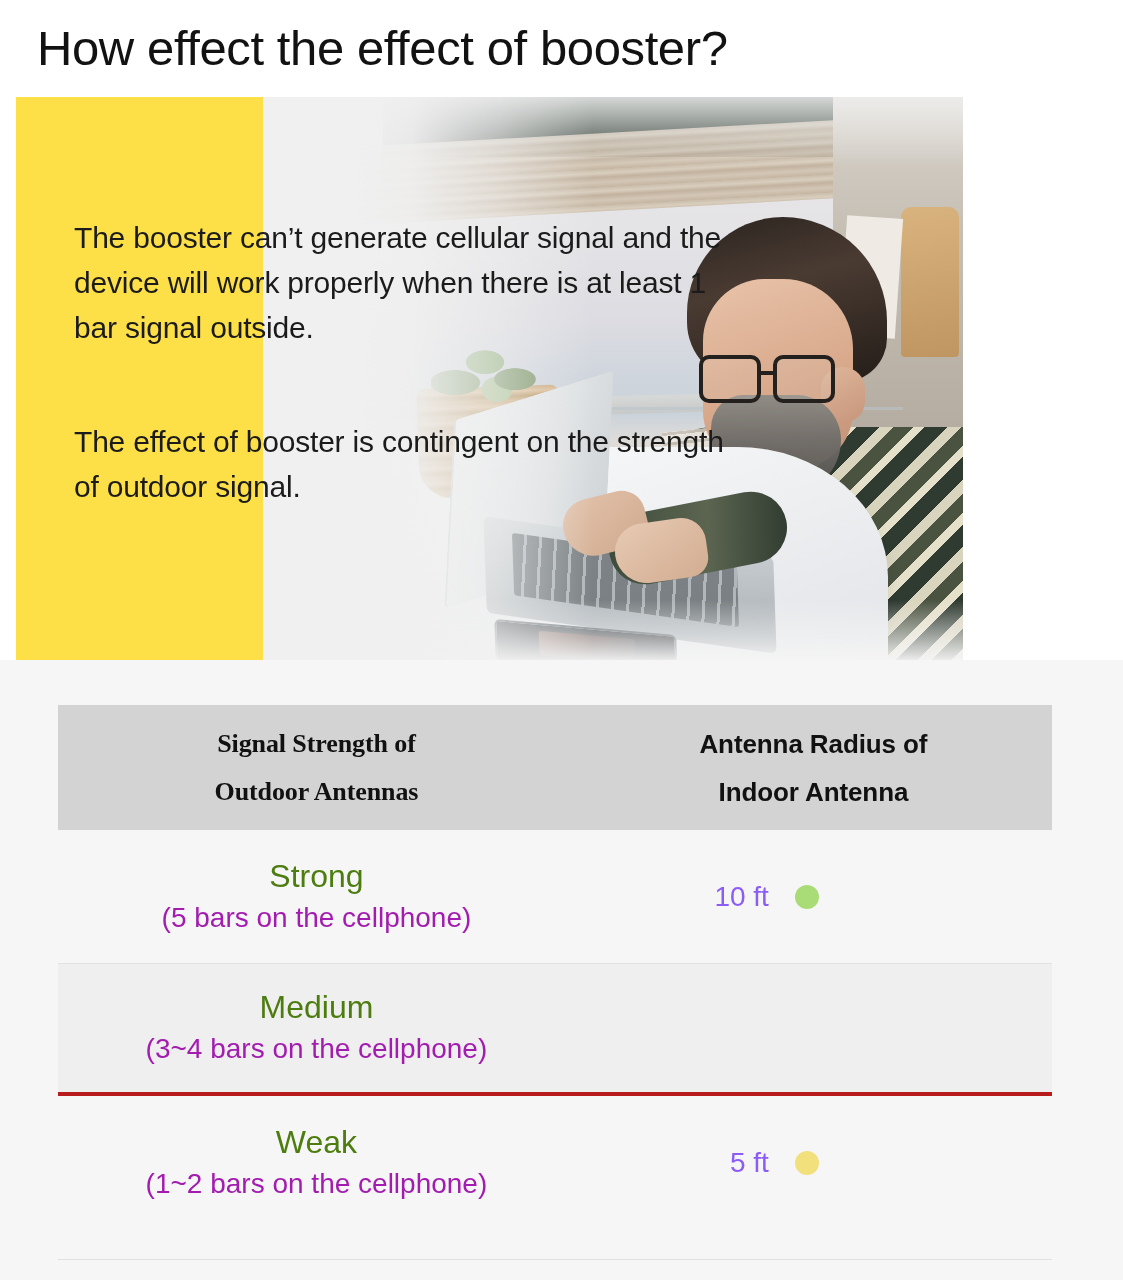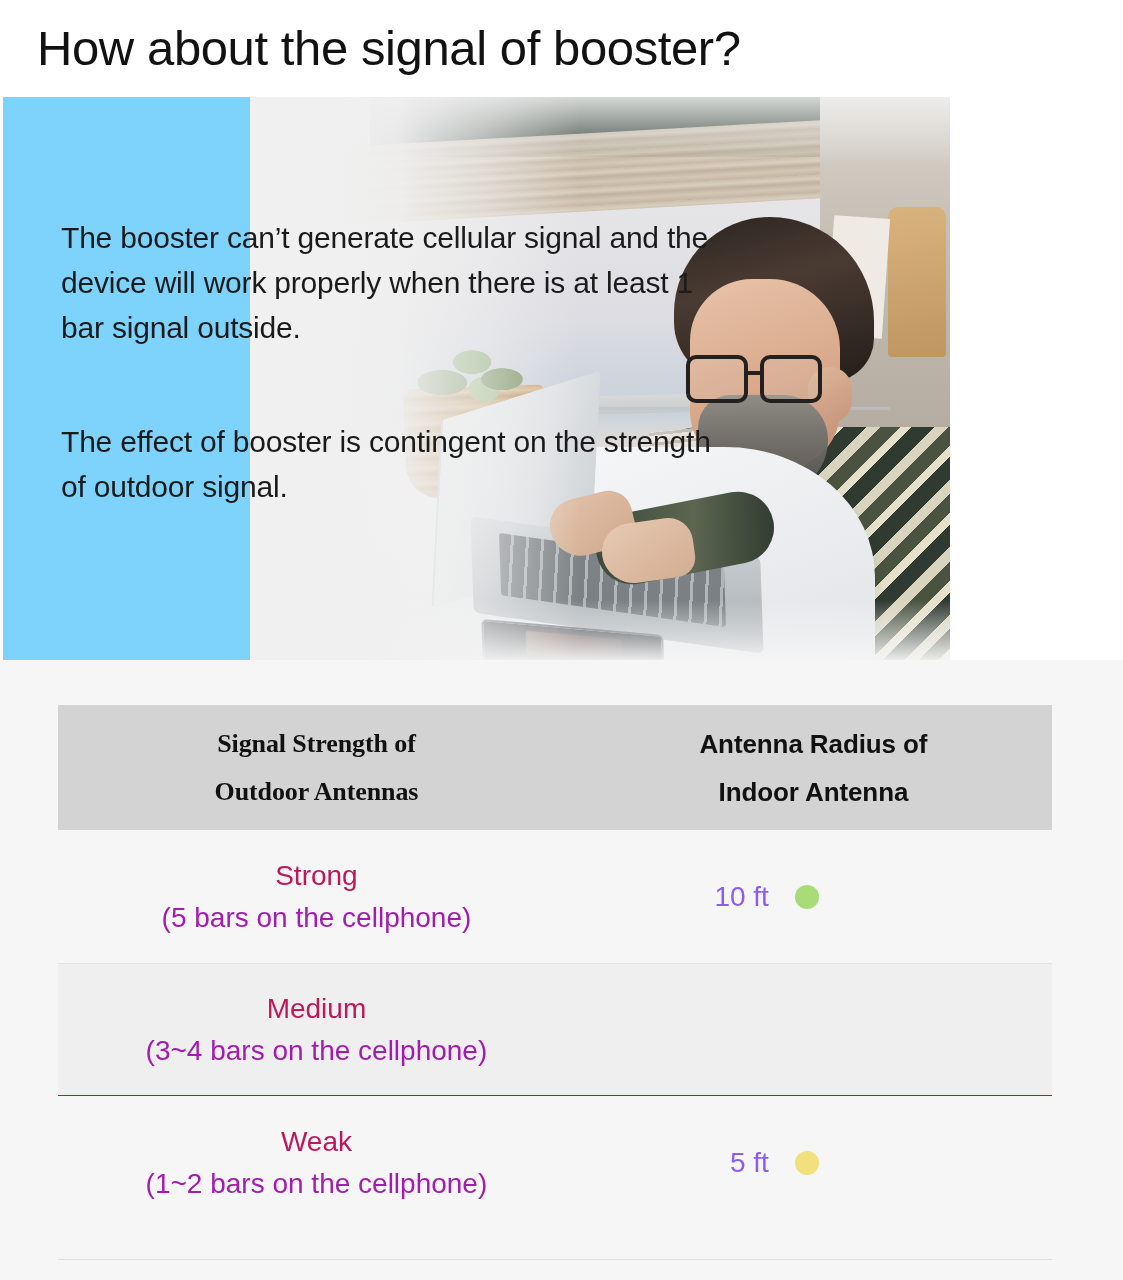--- a/index.html
+++ b/index.html
@@ -35,24 +35,24 @@
     color: #121212;
     letter-spacing: -0.4px;
     line-height: 1;
     padding-left: 37px;
     white-space: nowrap;
   }
 
   
   .hero {
     position: absolute;
-    left: 3px; top: 97px;
+    left: 16px; top: 97px;
     width: 947px;
     height: 563px;
-    background: #7dd3fc;
+    background: #fde047;
     overflow: hidden;
   }
 
   .hero-copy {
     position: absolute;
     left: 58px;
     top: 118px;
     width: 660px;
     z-index: 5;
   }
@@ -338,30 +338,30 @@
   }
   .col-a { width:52%;font-family:Liberation Serif, serif; }
   .col-b { width:48%; }
 
   .tbl-row {
     display:flex;
     align-items:center;
     height:133px;
     background:#f6f6f6;
   }
-  .tbl-row.alt { background:#efefef; border-top:1px solid #e2e2e2; border-bottom:1px solid #b91c1c; }
+  .tbl-row.alt { background:#efefef; border-top:1px solid #e2e2e2; border-bottom:4px solid #b91c1c; }
   .tbl-row .cell-a {
     width:52%;
     display:flex;
     flex-direction:column;
     align-items:center;
     justify-content:center;
     line-height:42px;
   }
-  .cell-a .l1 { font-size:28px; color:#be185d; font-weight:400; }
+  .cell-a .l1 { font-size:32px; color:#4d7c0f; font-weight:400; }
   .cell-a .l2 { font-size:28px; color:#a21caf; font-weight:400; }
 
   .tbl-row .cell-b {
     width:48%;
     display:flex;
     align-items:center;
     justify-content:flex-start;
     padding-left:120px;
   }
   .val {
@@ -382,21 +382,21 @@
     background:#e0e0e0;
     margin-top:30px;
   }
 </style>
 </head>
 <body>
 
 <div class="page">
 
   <div class="title-bar">
-    <h1 class="page-title">How about the signal of booster?</h1>
+    <h1 class="page-title">How effect the effect of booster?</h1>
   </div>
 
   <div class="hero">
 
     <div class="photo">
       <div class="photo-inner">
         <div class="van-ceiling"></div>
         <div class="wood-trim"></div>
         <div class="cabin-right">
           <div class="board"></div>

